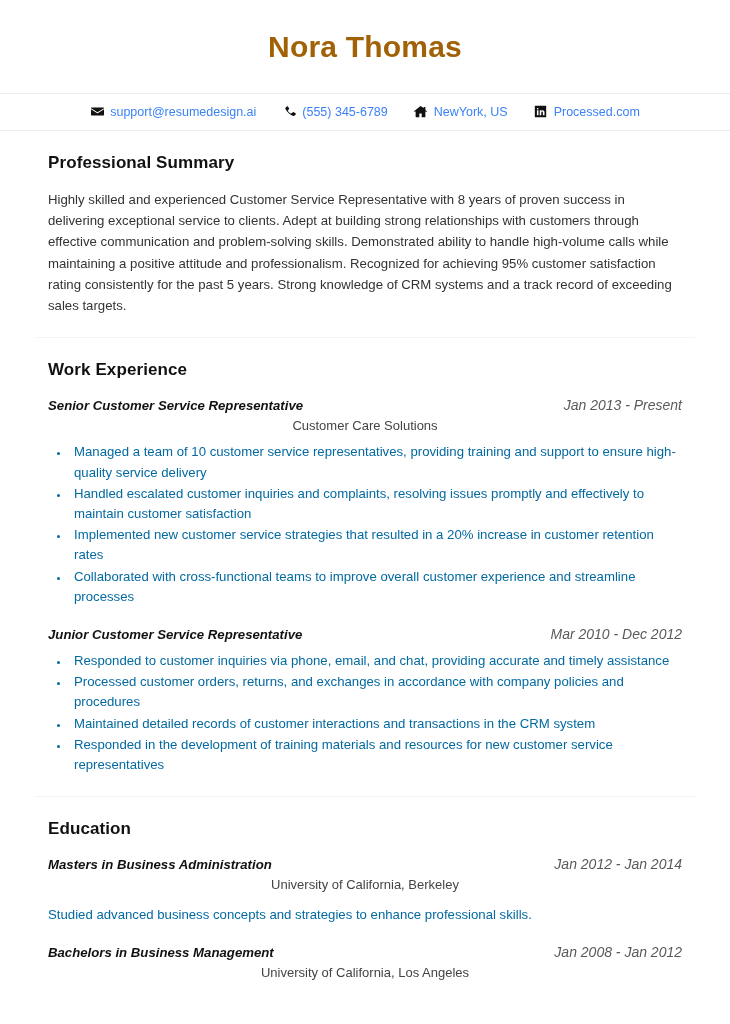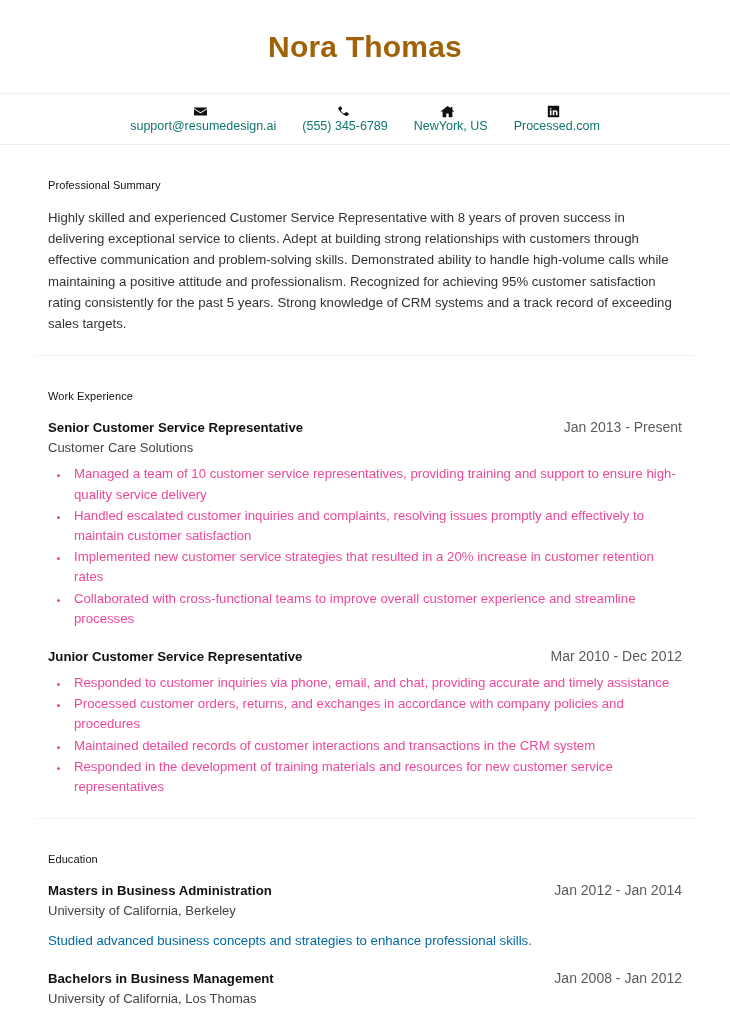--- a/index.html
+++ b/index.html
@@ -52,24 +52,23 @@
     display: flex;
     justify-content: center;
     align-items: center;
     flex-wrap: wrap;
     gap: 0;
   }
   .contact-item {
     display: inline-flex;
     align-items: center;
     font-size: 12.5px;
-    color: #0f766e;
+    color: #3b82f6;
     margin: 0 13px;
     white-space: nowrap;
-    flex-direction: column;
   }
   .contact-item .ci-icon {
     display: inline-flex;
     align-items: center;
     justify-content: center;
     width: 14px;
     height: 14px;
     margin-right: 6px;
     color: #111111;
   }
@@ -81,79 +80,81 @@
   }
   .section-inner { padding: 22px 13px 20px 13px; }
 
   .section-divider {
     height: 1px;
     background: #f4f4f4;
     margin: 0 35px;
   }
 
   .section-title {
-    font-size: 11px;
-    font-weight: normal;
+    font-size: 17px;
+    font-weight: bold;
     color: #111111;
-    margin: 12px 0 16px 0;
+    margin: 0 0 16px 0;
     letter-spacing: 0.1px;
   }
 
   .summary-text {
     font-size: 13.2px;
     line-height: 1.62;
     color: #333333;
     margin: 0;
     text-align: left;
   }
 
   
   .entry { margin-bottom: 18px; }
   .entry:last-child { margin-bottom: 0; }
 
   .entry-head {
     display: flex;
     align-items: baseline;
     justify-content: space-between;
     gap: 16px;
+    font-style: italic;
   }
   .entry-role {
     font-size: 13.2px;
     font-weight: bold;
     color: #111111;
     line-height: 1.45;
   }
   .entry-date {
     font-size: 14px;
     color: #5a5a5a;
     white-space: nowrap;
     flex: none;
   }
   .entry-org {
     font-size: 13px;
     color: #444444;
     line-height: 1.5;
     margin-top: 1px;
+    text-align: center;
   }
   .entry-desc {
     font-size: 13.2px;
     color: #0369a1;
     line-height: 1.55;
     margin-top: 10px;
   }
 
   ul.bullets {
     margin: 7px 0 0 0;
     padding-left: 22px;
     list-style: disc;
   }
   ul.bullets li {
     font-size: 13.2px;
     line-height: 1.53;
-    color: #ec4899;
+    color: #0369a1;
     margin-bottom: 1px;
     padding-left: 4px;
   }
   ul.bullets li::marker { font-size: 11px; }
 </style>
 </head>
 <body>
 
 <div class="page">
 
@@ -250,19 +251,19 @@
               <div class="entry-date">Jan 2012 - Jan 2014</div>
             </div>
             <div class="entry-org">University of California, Berkeley</div>
             <div class="entry-desc">Studied advanced business concepts and strategies to enhance professional skills.</div>
           </div>
           <div class="entry">
             <div class="entry-head">
               <div class="entry-role">Bachelors in Business Management</div>
               <div class="entry-date">Jan 2008 - Jan 2012</div>
             </div>
-            <div class="entry-org">University of California, Los Thomas</div>
+            <div class="entry-org">University of California, Los Angeles</div>
           </div>
         </div>
     </div>
   </div>
 
 </div>
 
 </body></html>

